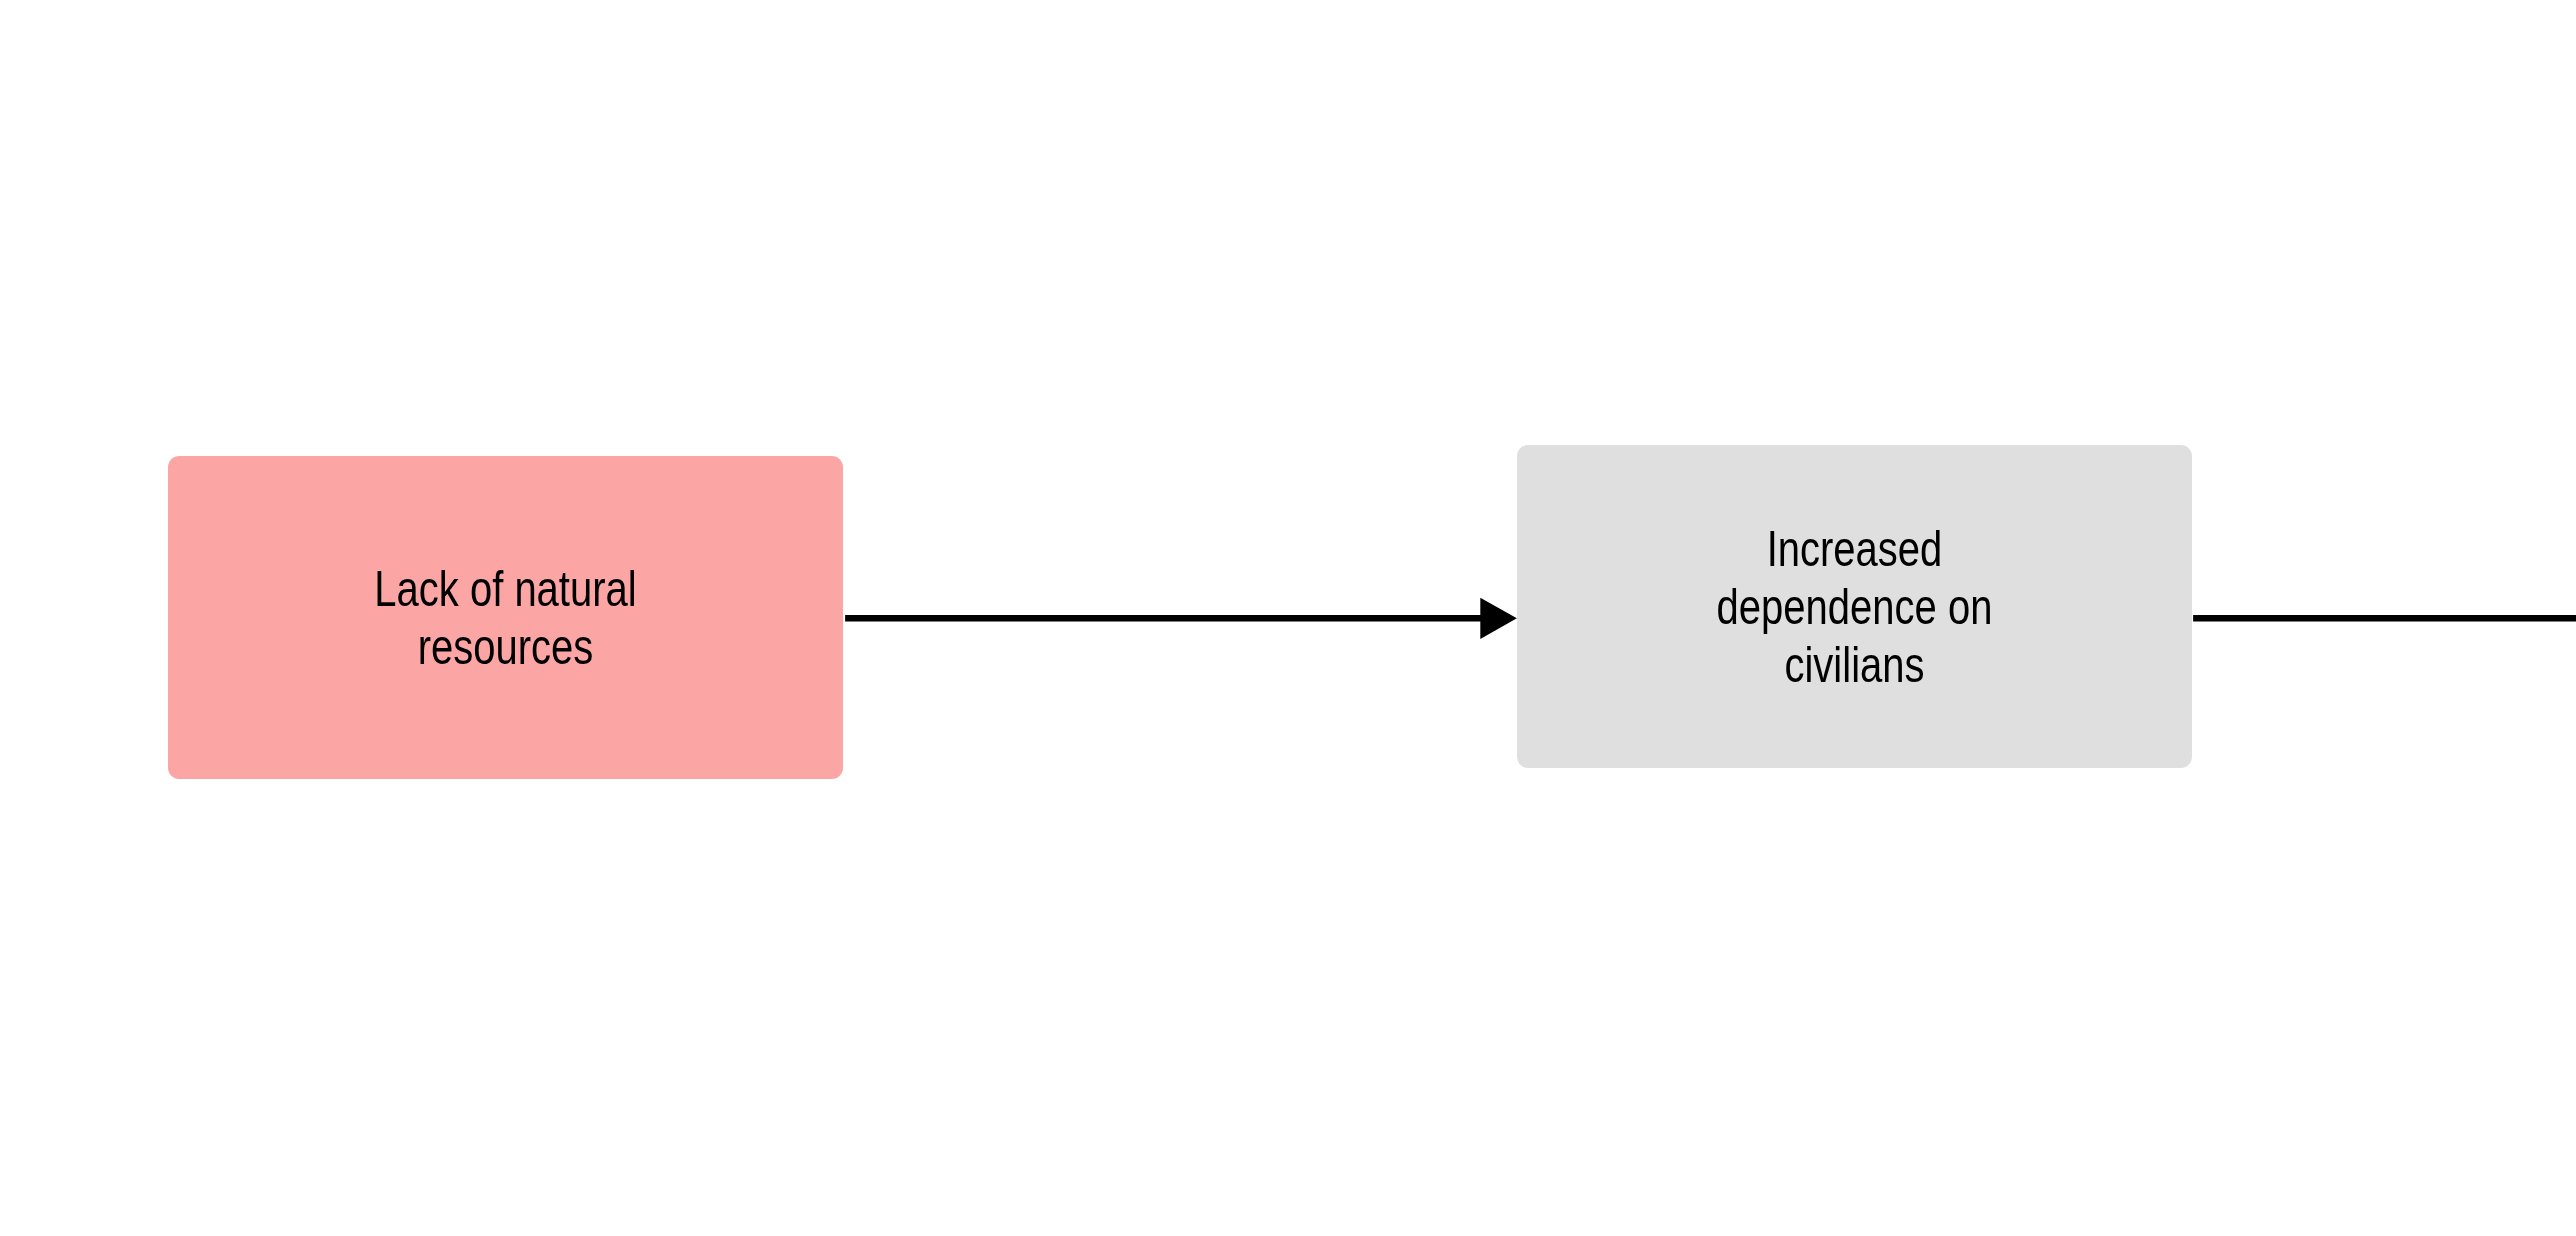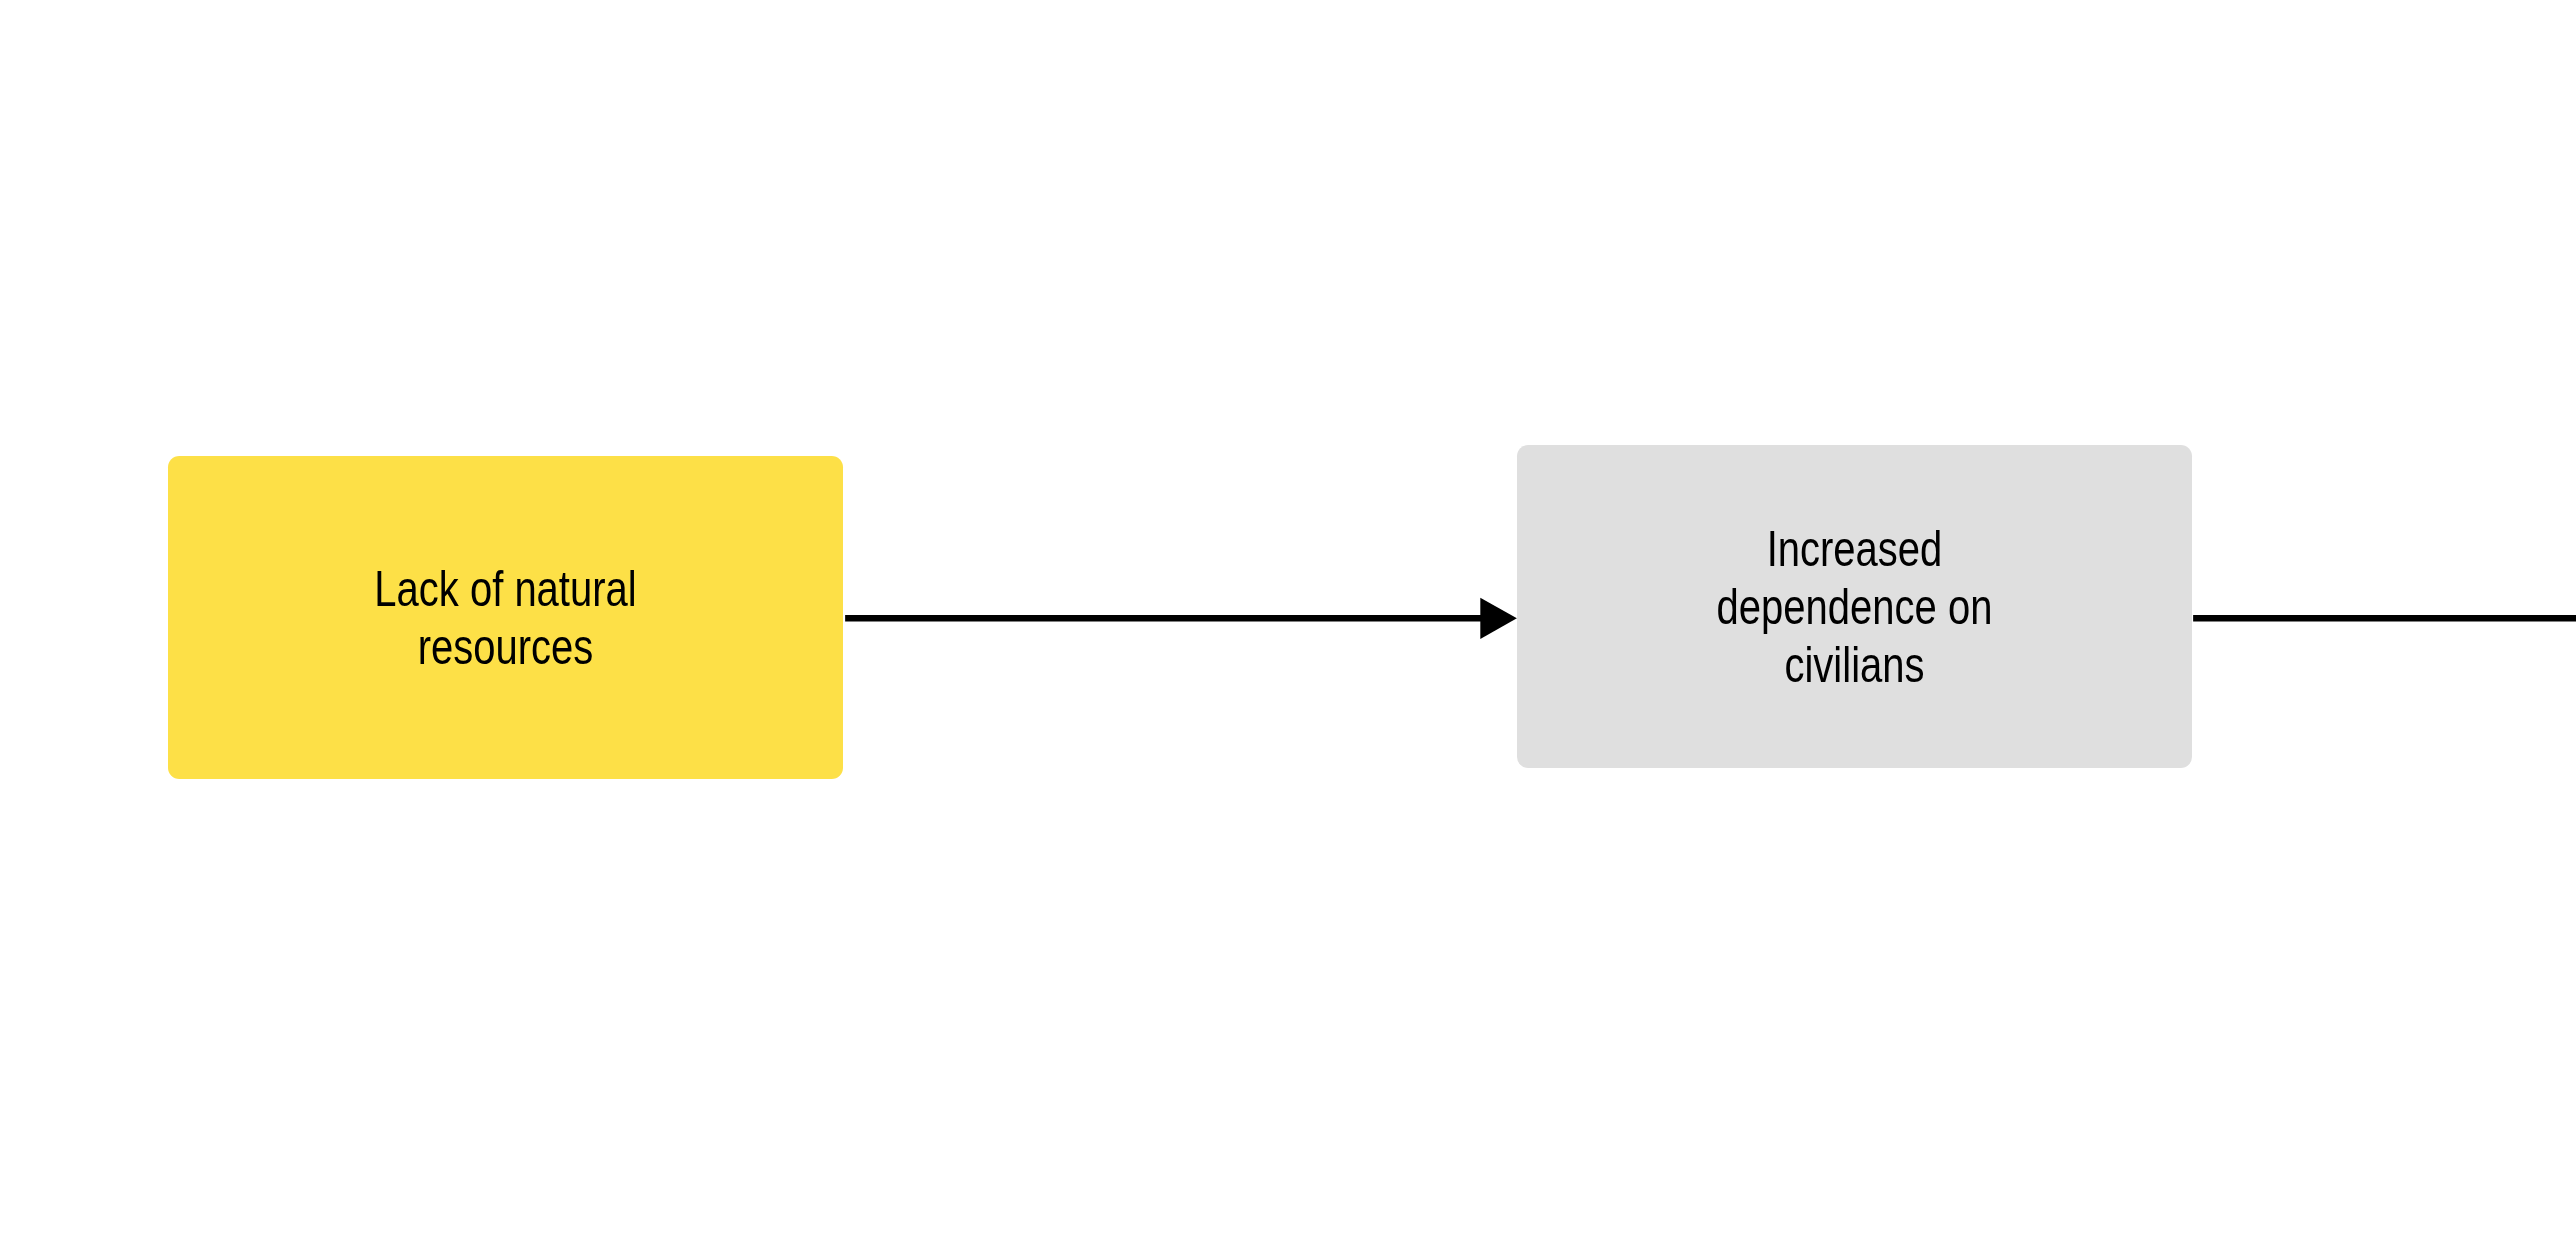--- a/index.html
+++ b/index.html
@@ -32,21 +32,21 @@
     color: #000000;
     font-size: 50px;
     line-height: 58px;
     font-weight: 400;
     letter-spacing: 0px;
     white-space: pre-line;
     font-stretch: condensed;
     transform: scaleX(0.80);
     transform-origin: center center;
   }
-  #node-1 { left: 168px;  top: 456px; background: #fde047; align-items: center; }
+  #node-1 { left: 168px;  top: 456px; background: #fca5a5; align-items: center; }
   #node-2 { left: 1517px; top: 445px; background: #dfdfdf; }
 
   .edge {
     position: absolute;
     top: 456px;
     height: 323px;
     overflow: visible;
   }
   #edge-1 { left: 844px; width: 673px; }
   #edge-2 { left: 2192px; width: 674px; }

